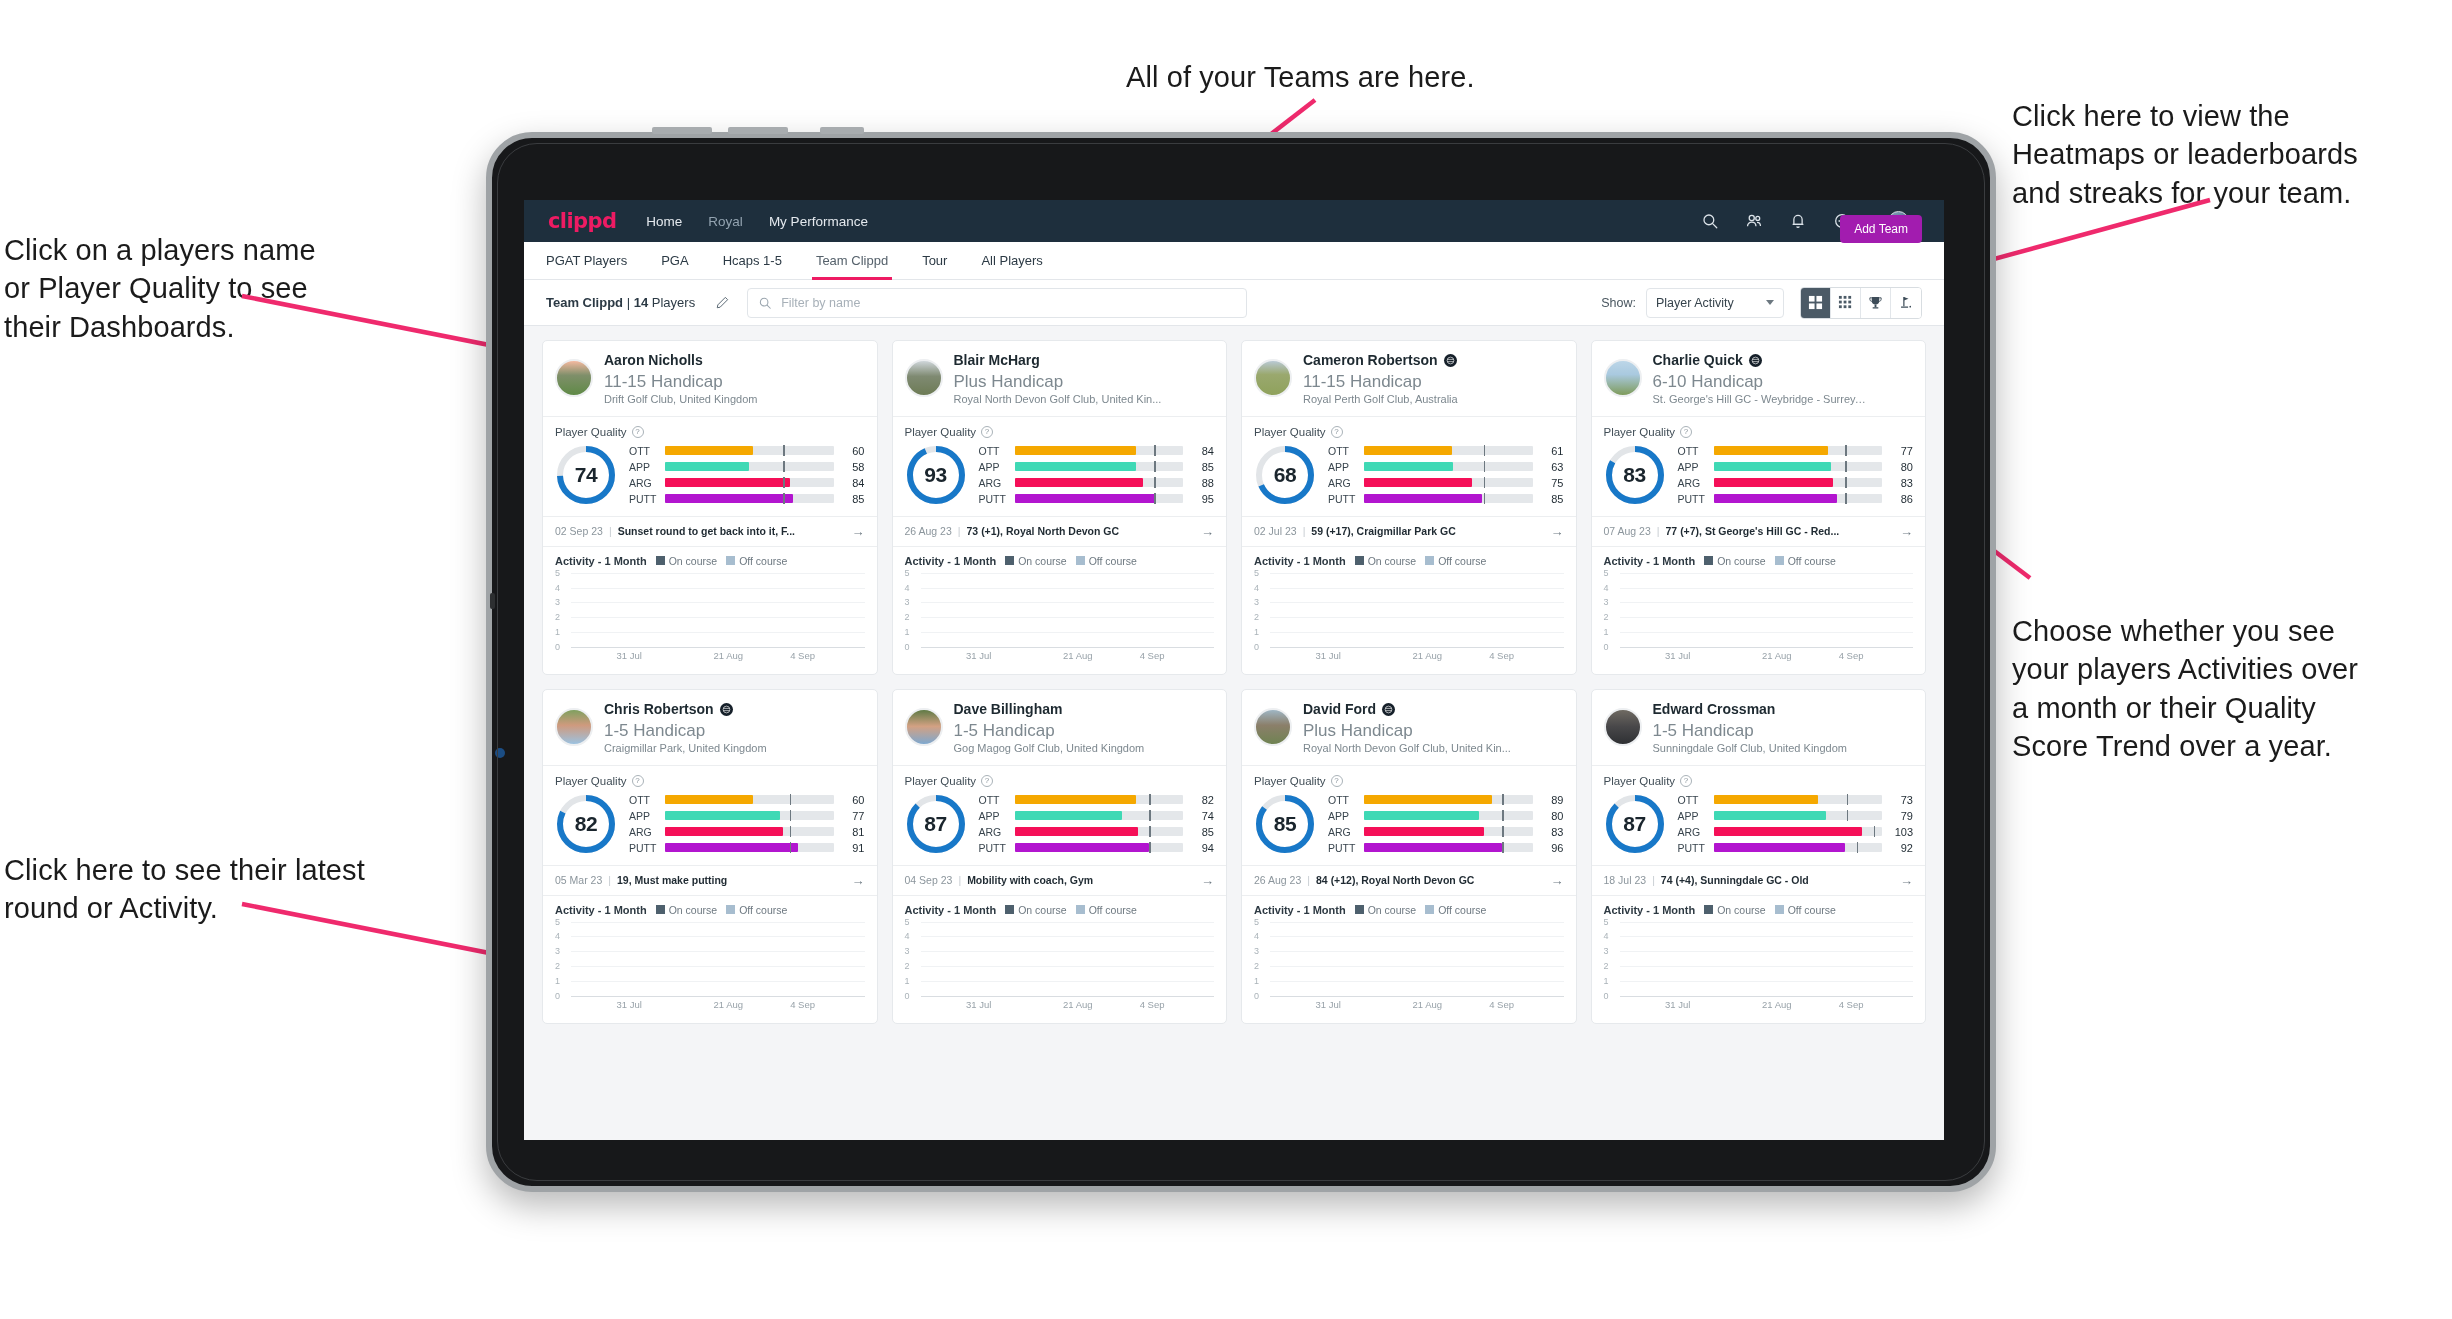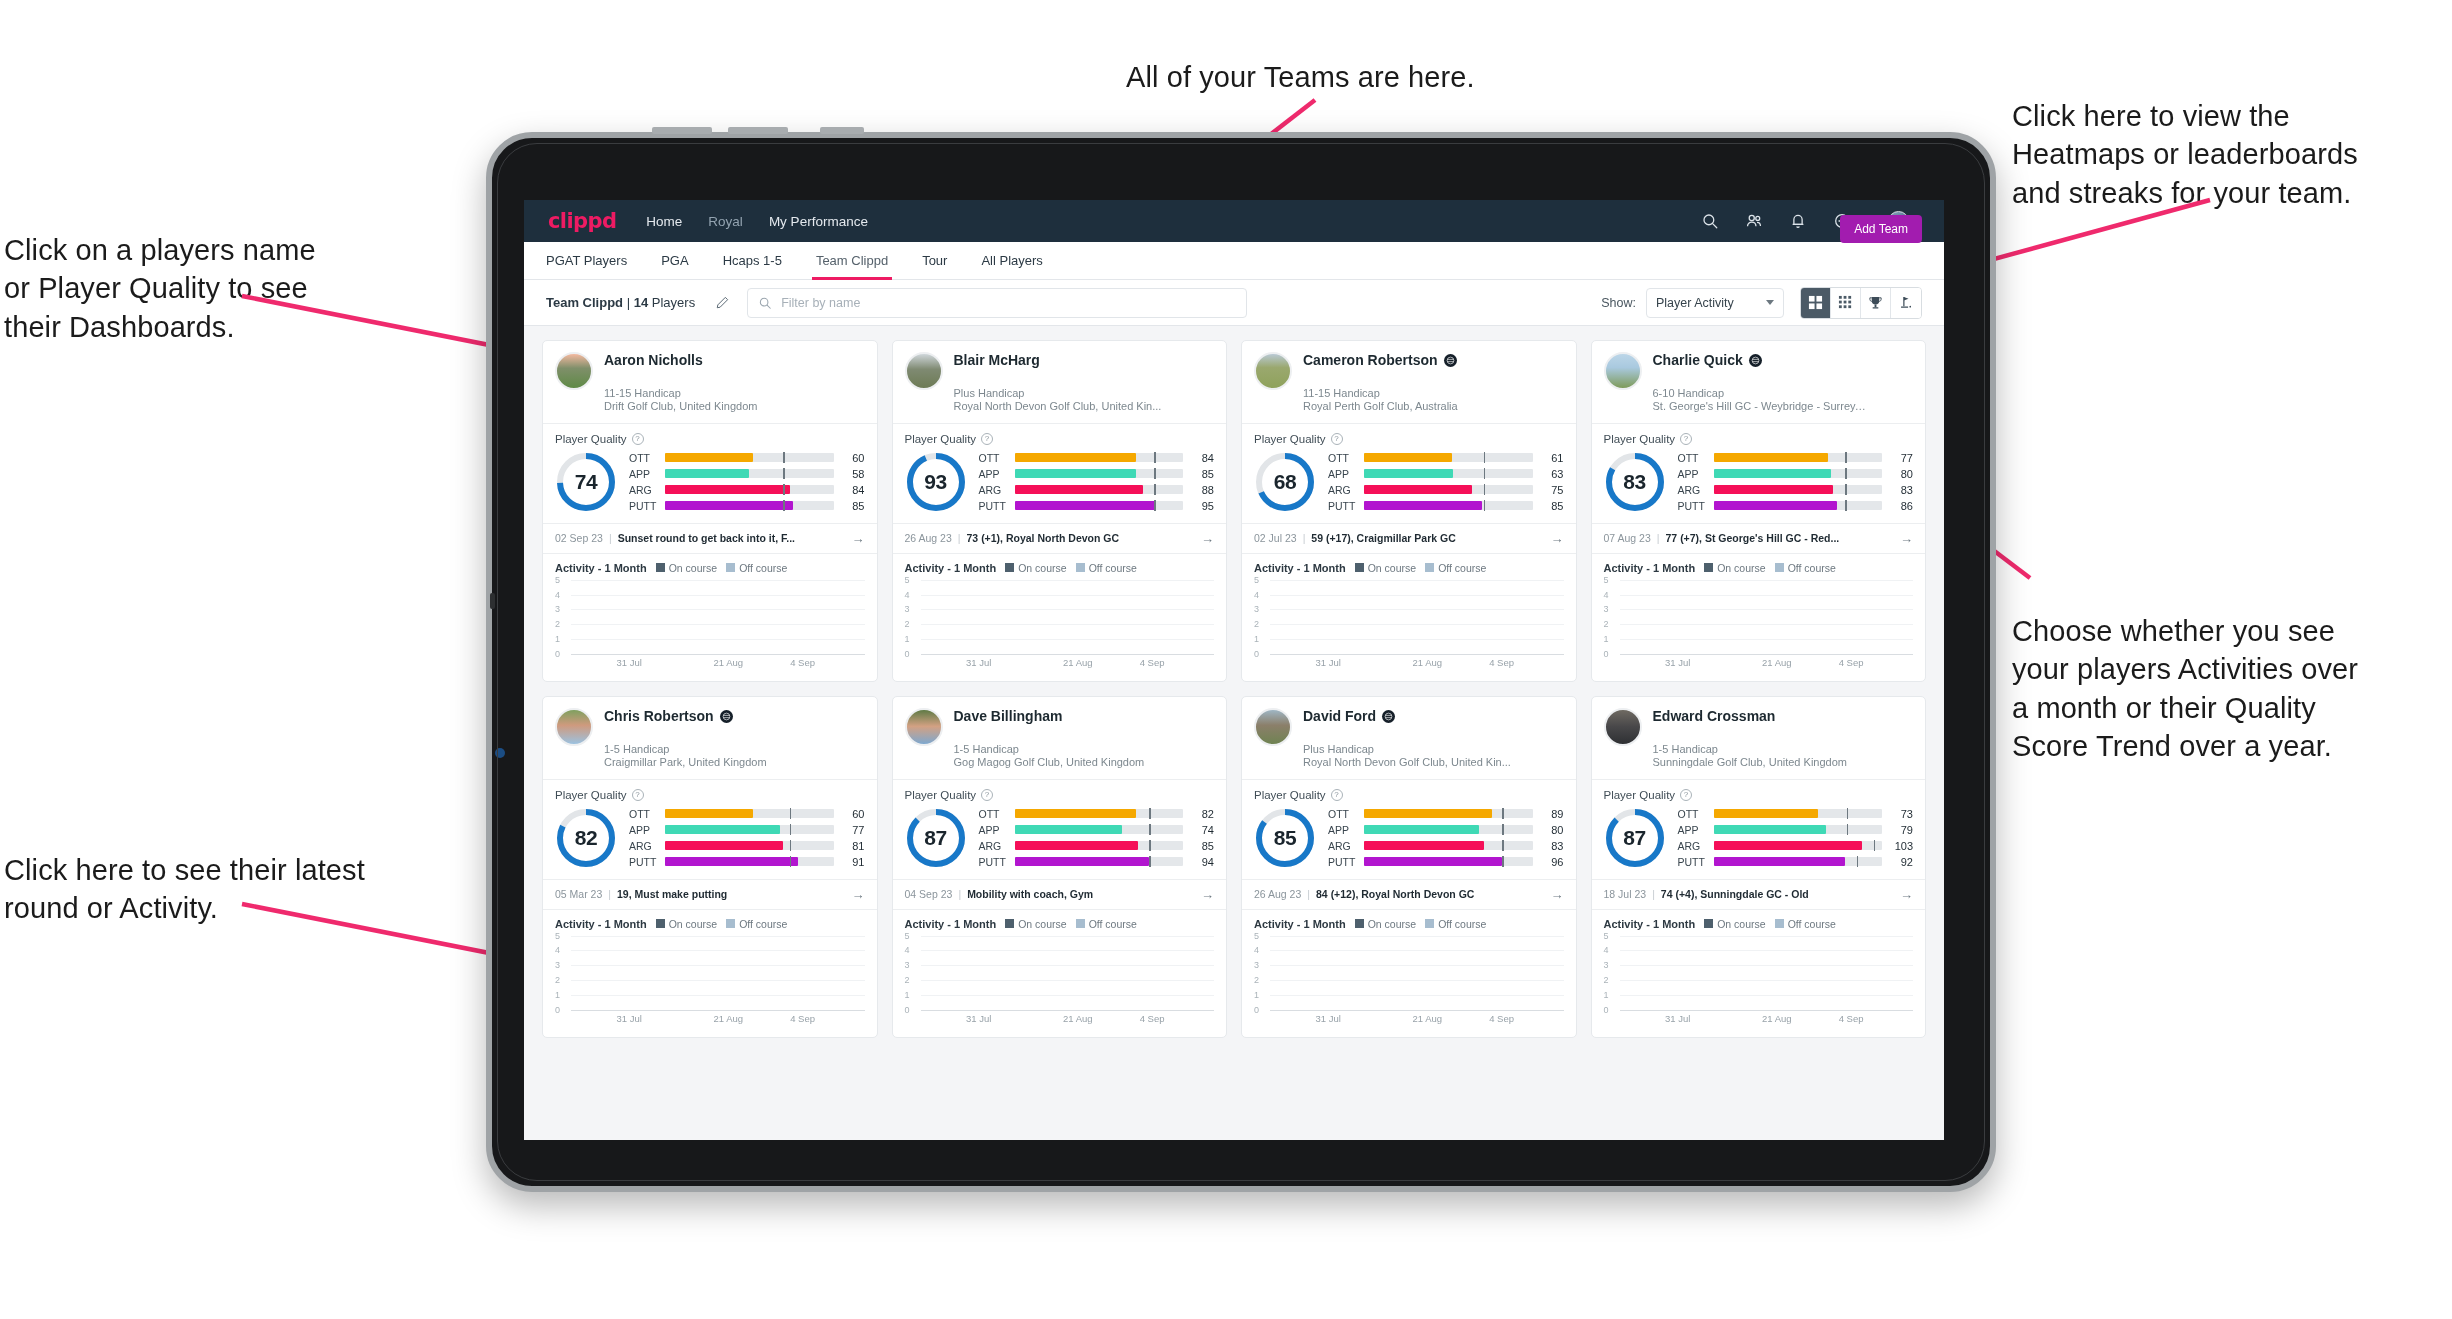--- a/index.html
+++ b/index.html
@@ -136,32 +136,32 @@
   
   .cards {
     padding: 14px 18px 0 18px;
     display:grid; grid-template-columns: repeat(4, 1fr);
     gap: 14px;
   }
   .card {
     background:#fff; border:1px solid #e6e9ec; border-radius:5px;
     overflow:hidden;
   }
-  .card-head { display:flex; gap:11px; padding: 11px 12px; align-items:flex-start;}
+  .card-head { display:flex; gap:11px; padding: 11px 12px; align-items:center;}
   .pavatar {
     width:38px;height:38px;border-radius:50%;flex:none;
     border:2px solid #edeff1; overflow:hidden; position:relative;
   }
   .pname { font-size:14px; font-weight:700; color:#1d2930; display:flex; align-items:center; gap:6px; line-height:1.2;}
   .verif {
     width:13px;height:13px;border-radius:50%;background:#16202a;
     display:inline-flex;align-items:center;justify-content:center;flex:none;
   }
   .verif svg{width:9px;height:9px;stroke:#fff;fill:none;stroke-width:1.7;}
-  .phcp { font-size:11px; color:#7d888f; margin-top:18px;}
+  .phcp { font-size:17px; color:#7d888f; margin-top:3px;}
   .pclub { font-size:11px; color:#7d888f; margin-top:1px; white-space:nowrap; overflow:hidden; text-overflow:ellipsis; max-width:215px;}
 
   .sec { border-top:1px solid #eceef0; padding: 9px 12px 10px 12px;}
   .sec-title { font-size:11.5px; color:#404d56; display:flex; align-items:center; gap:5px; font-weight:500;}
   .qmark {
     width:12px;height:12px;border-radius:50%;border:1px solid #aab3b9;
     font-size:8px;color:#8b959c;display:flex;align-items:center;justify-content:center;
     font-family:"Liberation Sans",sans-serif;
   }
   .quality-row { display:flex; align-items:center; gap:12px; margin-top:6px;}

